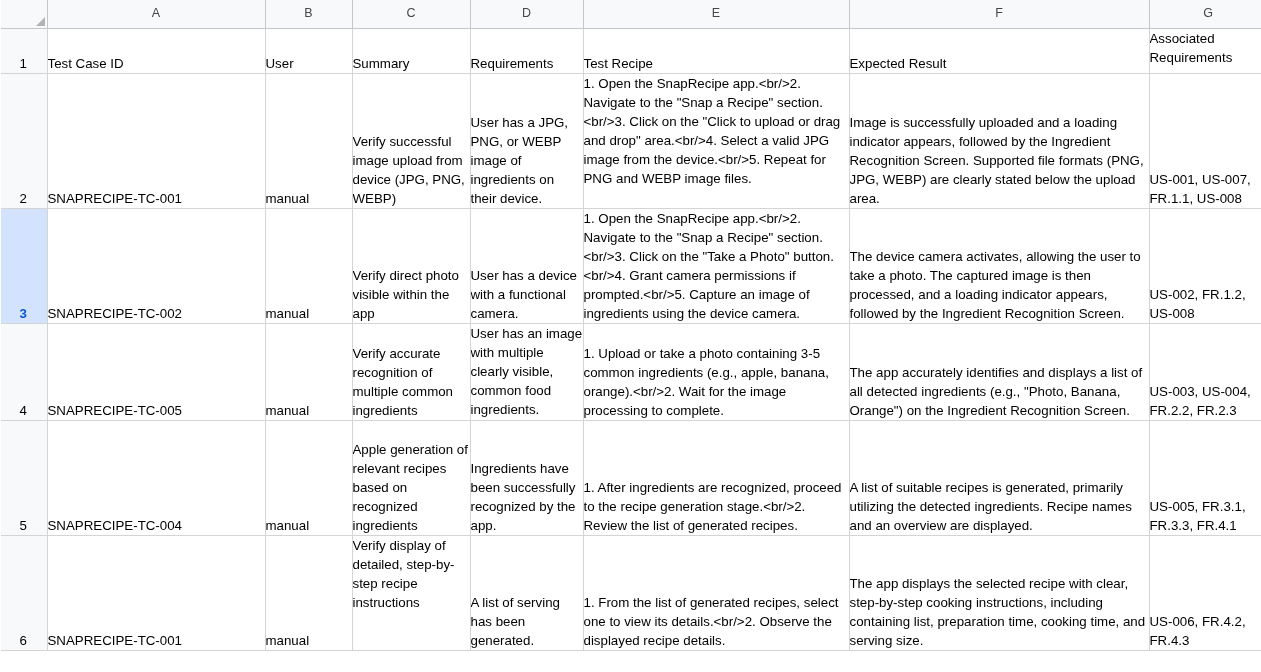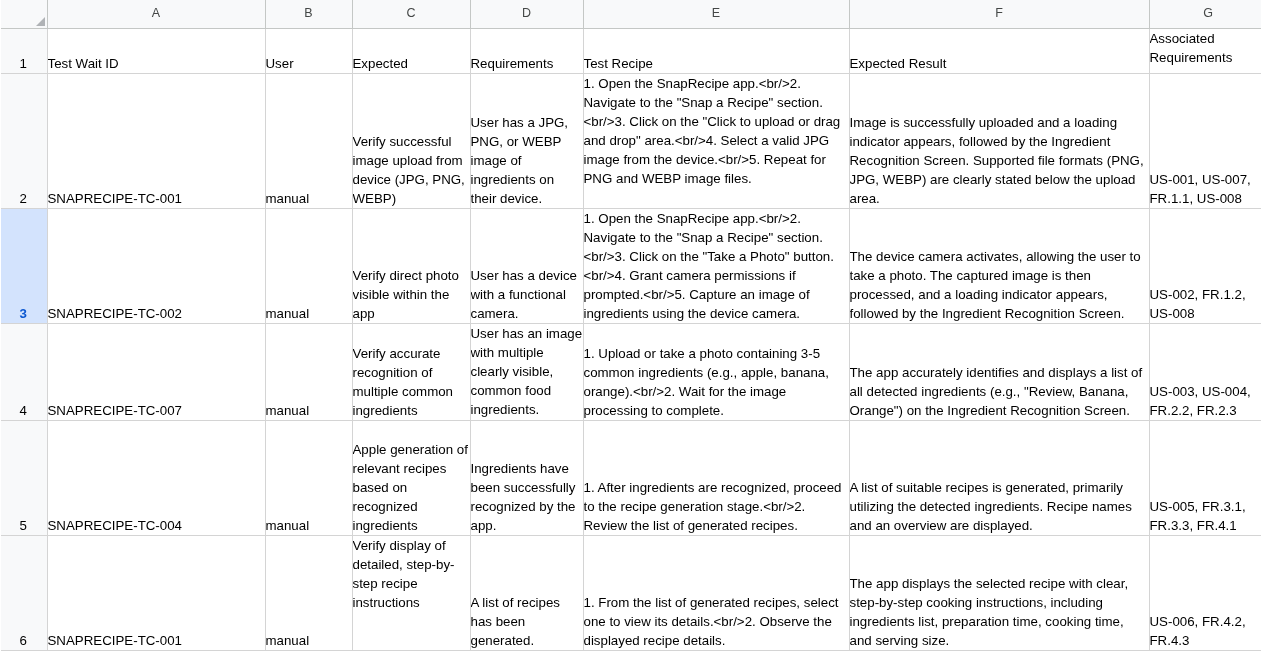--- a/index.html
+++ b/index.html
@@ -114,23 +114,23 @@
       <td>B</td>
       <td>C</td>
       <td>D</td>
       <td>E</td>
       <td>F</td>
       <td>G</td>
     </tr>
 
     <tr style="height:45px">
       <td class="rowhead">1</td>
-      <td class="cell">Test Wait ID</td>
+      <td class="cell">Test Case ID</td>
       <td class="cell">User</td>
-      <td class="cell">Expected</td>
+      <td class="cell">Summary</td>
       <td class="cell">Requirements</td>
       <td class="cell">Test Recipe</td>
       <td class="cell">Expected Result</td>
       <td class="cell top">Associated Requirements</td>
     </tr>
 
     <tr style="height:135px">
       <td class="rowhead">2</td>
       <td class="cell">SNAPRECIPE-TC-001</td>
       <td class="cell">manual</td>
@@ -147,45 +147,45 @@
       <td class="cell">manual</td>
       <td class="cell">Verify direct photo visible within the app</td>
       <td class="cell">User has a device with a functional camera.</td>
       <td class="cell top">1. Open the SnapRecipe app.&lt;br/&gt;2. Navigate to the "Snap a Recipe" section.&lt;br/&gt;3. Click on the "Take a Photo" button.&lt;br/&gt;4. Grant camera permissions if prompted.&lt;br/&gt;5. Capture an image of ingredients using the device camera.</td>
       <td class="cell">The device camera activates, allowing the user to take a photo. The captured image is then processed, and a loading indicator appears, followed by the Ingredient Recognition Screen.</td>
       <td class="cell">US-002, FR.1.2, US-008</td>
     </tr>
 
     <tr style="height:97px">
       <td class="rowhead">4</td>
-      <td class="cell">SNAPRECIPE-TC-007</td>
+      <td class="cell">SNAPRECIPE-TC-005</td>
       <td class="cell">manual</td>
       <td class="cell">Verify accurate recognition of multiple common ingredients</td>
       <td class="cell top">User has an image with multiple clearly visible, common food ingredients.</td>
       <td class="cell">1. Upload or take a photo containing 3-5 common ingredients (e.g., apple, banana, orange).&lt;br/&gt;2. Wait for the image processing to complete.</td>
-      <td class="cell">The app accurately identifies and displays a list of all detected ingredients (e.g., "Review, Banana, Orange") on the Ingredient Recognition Screen.</td>
+      <td class="cell">The app accurately identifies and displays a list of all detected ingredients (e.g., "Photo, Banana, Orange") on the Ingredient Recognition Screen.</td>
       <td class="cell">US-003, US-004, FR.2.2, FR.2.3</td>
     </tr>
 
     <tr style="height:115px">
       <td class="rowhead">5</td>
       <td class="cell">SNAPRECIPE-TC-004</td>
       <td class="cell">manual</td>
       <td class="cell">Apple generation of relevant recipes based on recognized ingredients</td>
       <td class="cell">Ingredients have been successfully recognized by the app.</td>
       <td class="cell">1. After ingredients are recognized, proceed to the recipe generation stage.&lt;br/&gt;2. Review the list of generated recipes.</td>
       <td class="cell">A list of suitable recipes is generated, primarily utilizing the detected ingredients. Recipe names and an overview are displayed.</td>
       <td class="cell">US-005, FR.3.1, FR.3.3, FR.4.1</td>
     </tr>
 
     <tr style="height:115px">
       <td class="rowhead">6</td>
       <td class="cell">SNAPRECIPE-TC-001</td>
       <td class="cell">manual</td>
       <td class="cell top">Verify display of detailed, step-by-step recipe instructions</td>
-      <td class="cell">A list of recipes has been generated.</td>
+      <td class="cell">A list of serving has been generated.</td>
       <td class="cell">1. From the list of generated recipes, select one to view its details.&lt;br/&gt;2. Observe the displayed recipe details.</td>
-      <td class="cell">The app displays the selected recipe with clear, step-by-step cooking instructions, including ingredients list, preparation time, cooking time, and serving size.</td>
+      <td class="cell">The app displays the selected recipe with clear, step-by-step cooking instructions, including containing list, preparation time, cooking time, and serving size.</td>
       <td class="cell">US-006, FR.4.2, FR.4.3</td>
     </tr>
   </tbody>
     </table>
 </div>
 
 </body></html>

